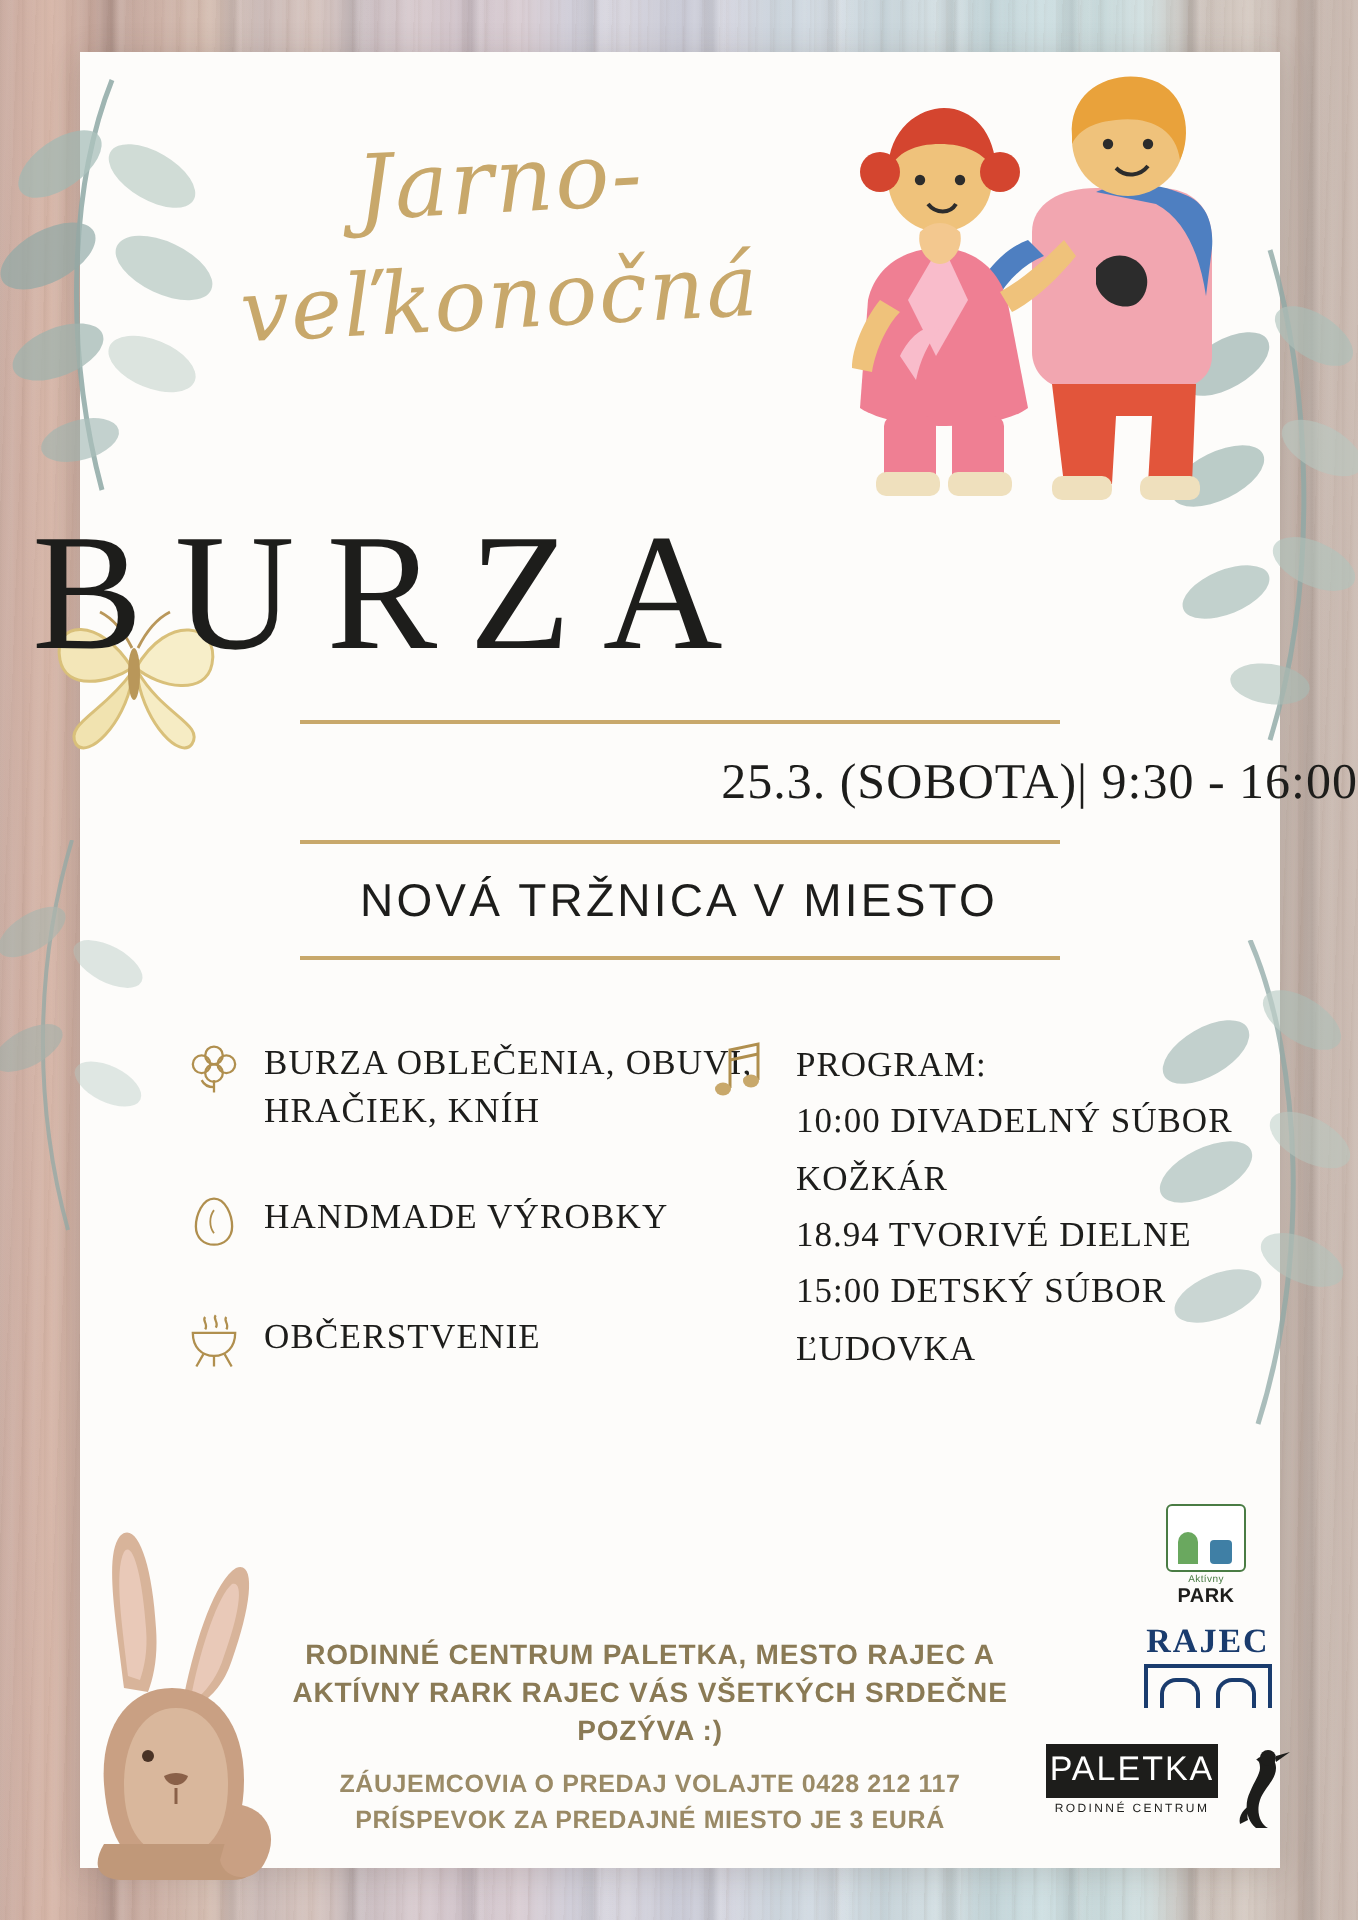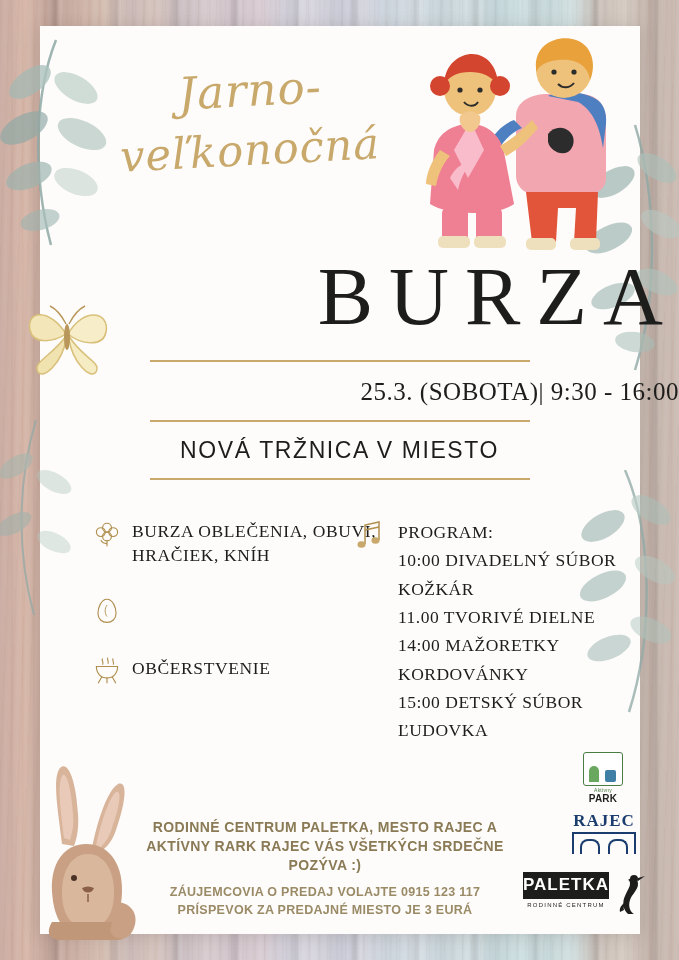--- a/index.html
+++ b/index.html
@@ -109,21 +109,21 @@
     font-weight: 500;
     transform: rotate(-3deg);
   }
   .script-line.l2 { font-size: 43px; margin-top: -4px; }
 
   .burza {
     position: absolute;
     left: 0;
     top: 248px;
     width: 679px;
-    text-align: right;
+    text-align: left;
     font-family: "Liberation Serif", serif;
     font-size: 83px;
     letter-spacing: 16px;
     color: #1d1d1b;
     font-weight: 400;
     text-indent: 16px;
   }
 
   .rule {
     position: absolute;
@@ -267,21 +267,21 @@
   .logo-rajec .rj-arch::before,
   .logo-rajec .rj-arch::after {
     content: ""; position: absolute; bottom: 0; width: 16px; height: 13px;
     border: 2px solid #1a3c6e; border-bottom: none; border-radius: 8px 8px 0 0;
   }
   .logo-rajec .rj-arch::before { left: 6px; }
   .logo-rajec .rj-arch::after { right: 6px; }
 
   .logo-paletka { left: 523px; top: 872px; width: 86px; height: 40px; text-align: center; }
   .logo-paletka .pal-bar {
-    background: #1d1d1b; color: #fff; font-weight: bold;
+    background: #1d1d1b; color: #fff; font-weight: normal;
     font-size: 17px; letter-spacing: 1px; padding: 3px 0 4px;
   }
   .logo-paletka .pal-sub {
     font-size: 6px; letter-spacing: 1.2px; color: #1d1d1b; margin-top: 3px;
   }
   .logo-stork { left: 614px; top: 872px; width: 34px; height: 44px; }
 
   
   .family { position: absolute; left: 398px; top: 28px; width: 230px; height: 225px; }
 </style>
@@ -425,20 +425,21 @@
       <span class="ftext">BURZA OBLEČENIA, OBUVI, HRAČIEK, KNÍH</span>
     </div>
 
     <div class="feature">
       <span class="ficon">
         <svg viewBox="0 0 34 34" width="28" height="28">
           <path d="M17 4 C24 4 28 14 28 21 C28 28 23 32 17 32 C11 32 6 28 6 21 C6 14 10 4 17 4 Z" fill="none" stroke="#b08f4e" stroke-width="1.4"></path>
           <path d="M17 11 C14 15 14 21 17 25" fill="none" stroke="#b08f4e" stroke-width="1.1"></path>
         </svg>
       </span>
+      <span class="ftext">HANDMADE VÝROBKY</span>
     </div>
 
     <div class="feature">
       <span class="ficon">
         <svg viewBox="0 0 34 34" width="30" height="30">
           <g fill="none" stroke="#b08f4e" stroke-width="1.3">
             <path d="M5 13 L29 13 C29 21 24 26 17 26 C10 26 5 21 5 13 Z"></path>
             <path d="M11 25 L7 32 M23 25 L27 32 M17 26 L17 32"></path>
             <path d="M12 4 C10 6 14 8 12 11 M18 3 C16 5 20 7 18 10 M24 4 C22 6 26 8 24 11"></path>
           </g>
@@ -453,22 +454,21 @@
       <path d="M13 26 L13 7 L27 4 L27 22"></path>
       <path d="M13 12 L27 9"></path>
       <ellipse cx="9.5" cy="26.5" rx="4" ry="3.2" fill="#c8a86b" stroke="none"></ellipse>
       <ellipse cx="23.5" cy="22.5" rx="4" ry="3.2" fill="#c8a86b" stroke="none"></ellipse>
     </g>
   </svg>
 
   <div class="program">
     <div>PROGRAM:</div>
     <div>10:00 DIVADELNÝ SÚBOR KOŽKÁR</div>
-    <div>11.00 TVORIVÉ DIELNE</div>
-    <div>14:00 MAŽORETKY KORDOVÁNKY</div>
+    <div>18.94 TVORIVÉ DIELNE</div>
     <div>15:00 DETSKÝ SÚBOR ĽUDOVKA</div>
   </div>
 
   <svg class="bunny" viewBox="0 0 150 200">
     <g>
       <path d="M40 92 C36 58 30 26 38 16 C46 8 54 28 56 62 C57 76 55 86 52 94 Z" fill="#d8b49a"></path>
       <path d="M42 86 C39 60 35 34 40 24 C44 18 49 34 51 62 C52 74 50 82 48 88 Z" fill="#e9c9b8"></path>
       <path d="M70 96 C76 66 86 38 96 32 C106 28 104 50 94 78 C90 90 84 96 78 100 Z" fill="#d8b49a"></path>
       <path d="M74 94 C79 70 87 46 94 40 C100 38 98 54 90 76 C87 86 82 92 78 96 Z" fill="#e9c9b8"></path>
       <path d="M30 140 C28 112 42 92 64 92 C86 92 100 110 100 138 C100 168 86 184 64 184 C42 184 32 168 30 140 Z" fill="#c9a083"></path>
@@ -477,21 +477,21 @@
       <circle cx="52" cy="126" r="3" fill="#4a3326"></circle>
       <path d="M60 136 C64 134 68 134 72 136 C70 142 62 142 60 136 Z" fill="#8a6048"></path>
       <path d="M66 142 L66 150" stroke="#8a6048" stroke-width="1.5" fill="none"></path>
       <path d="M96 150 C112 152 118 166 110 180 C104 190 90 188 88 178" fill="#c9a083"></path>
     </g>
   </svg>
 
   <div class="footer-main">RODINNÉ CENTRUM PALETKA, MESTO RAJEC A AKTÍVNY RARK RAJEC VÁS VŠETKÝCH SRDEČNE POZÝVA :)</div>
 
   <div class="footer-sub">
-    <div>ZÁUJEMCOVIA O PREDAJ VOLAJTE 0915 123 117</div>
+    <div>ZÁUJEMCOVIA O PREDAJ VOLAJTE 0428 212 117</div>
     <div>PRÍSPEVOK ZA PREDAJNÉ MIESTO JE 3 EURÁ</div>
   </div>
 
   <div class="logo logo-rajec">
     <div class="rj-name">RAJEC</div>
     <div class="rj-arch"></div>
   </div>
 
   <div class="logo logo-park">
     <div class="park-box"></div>

